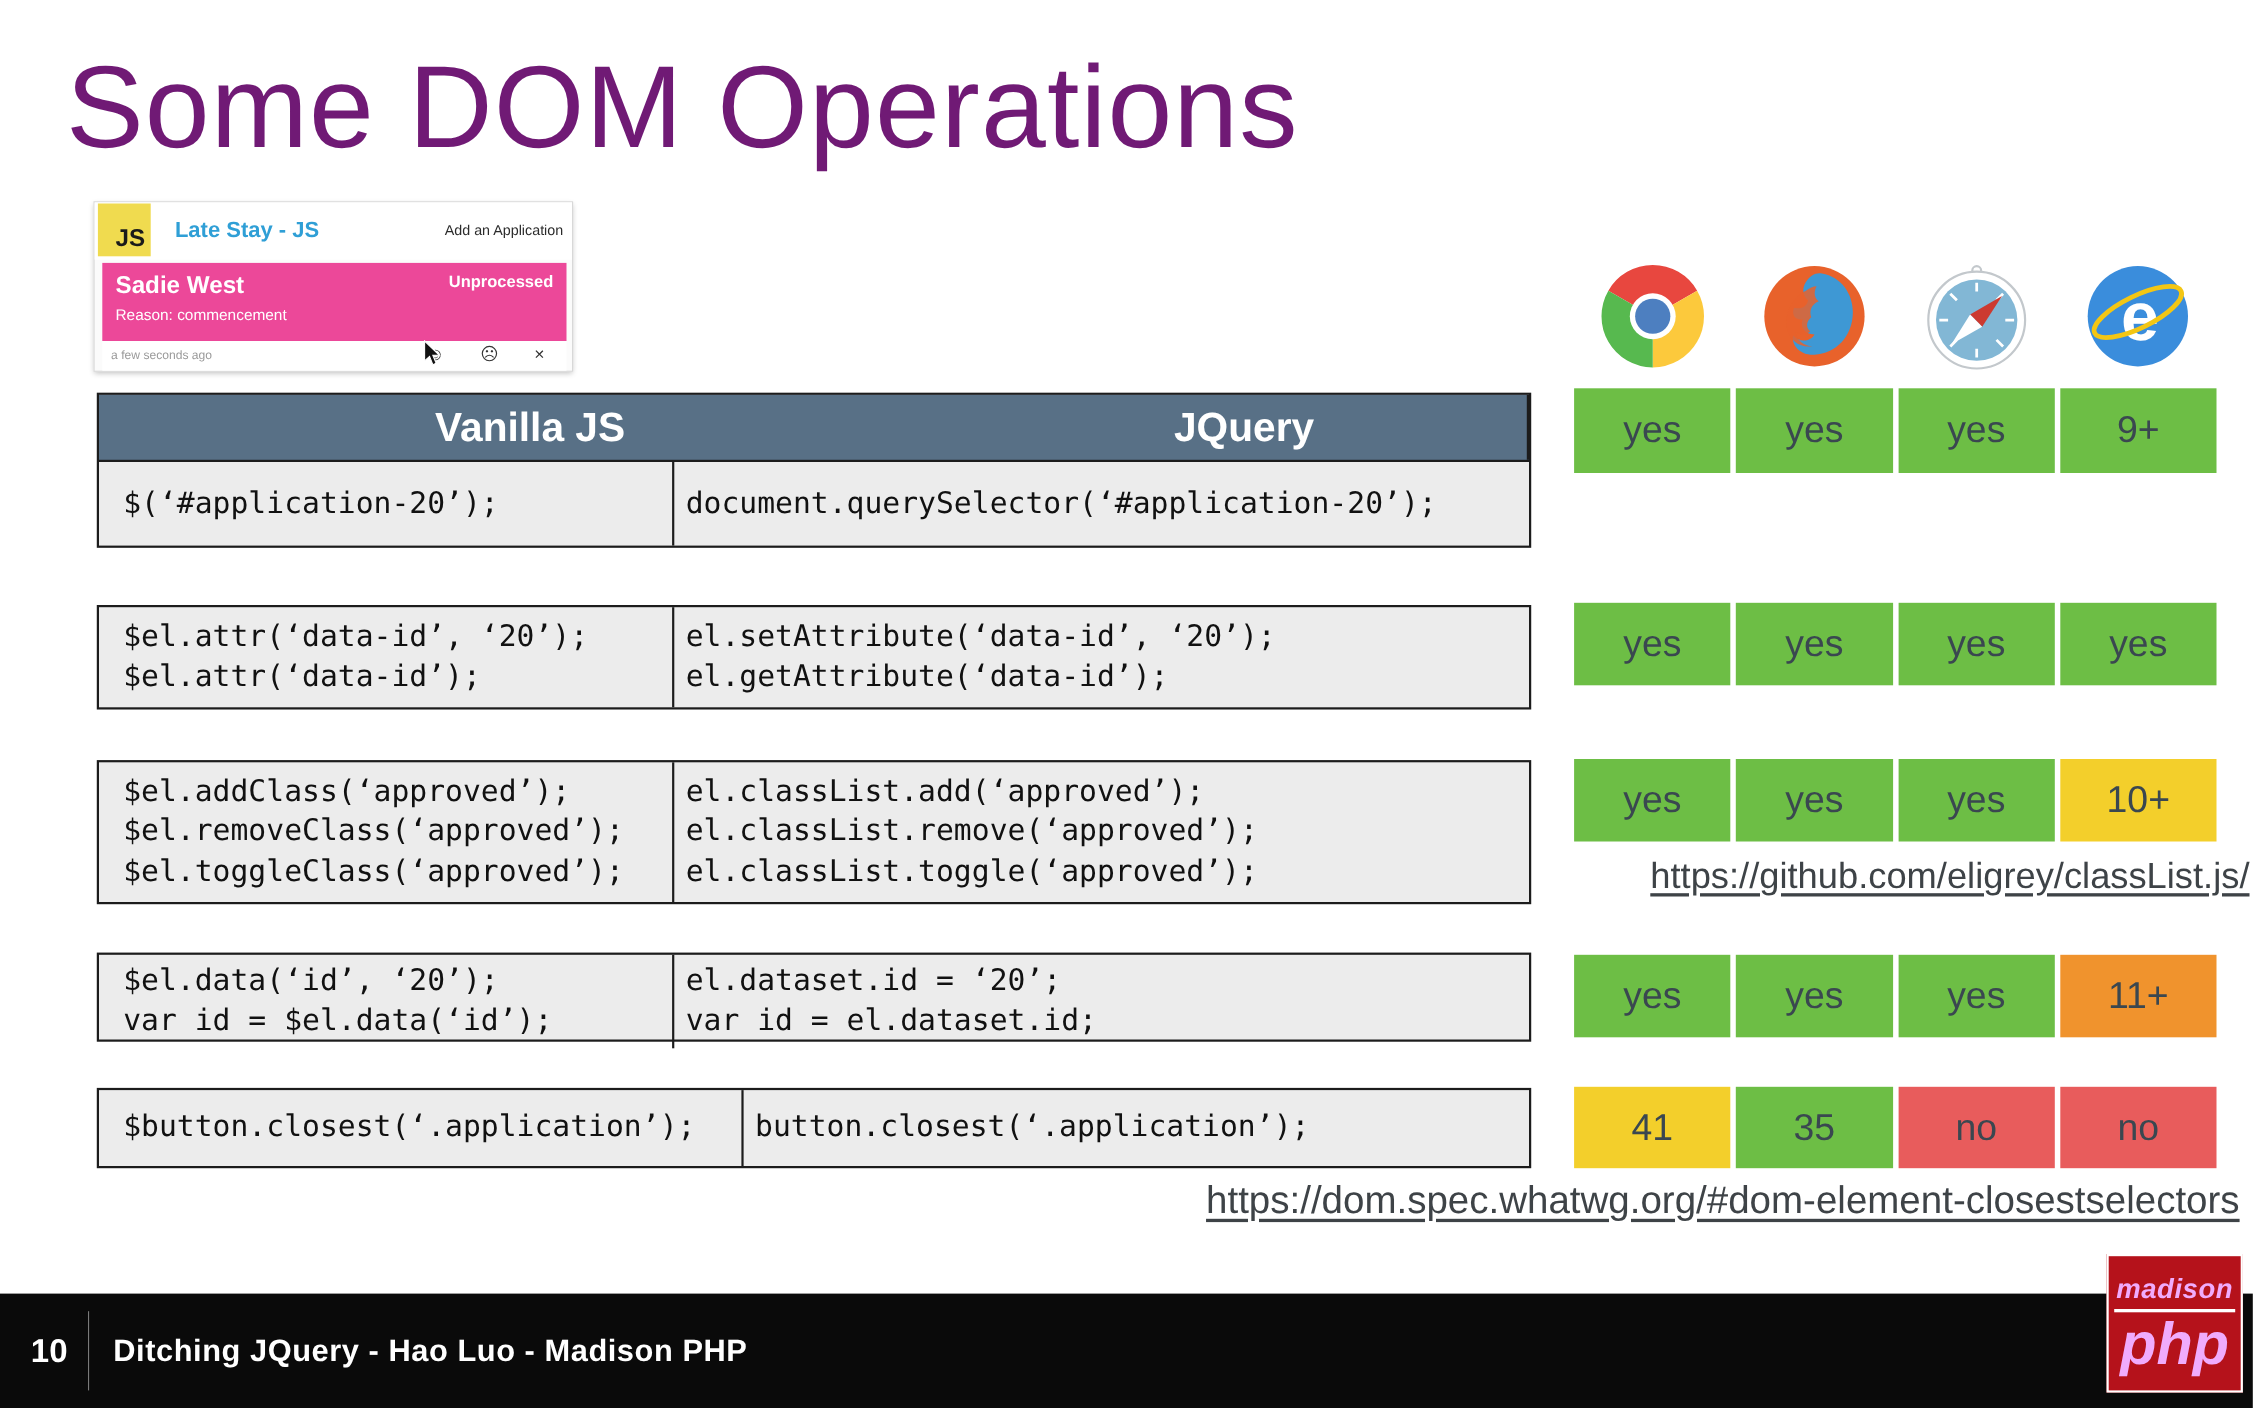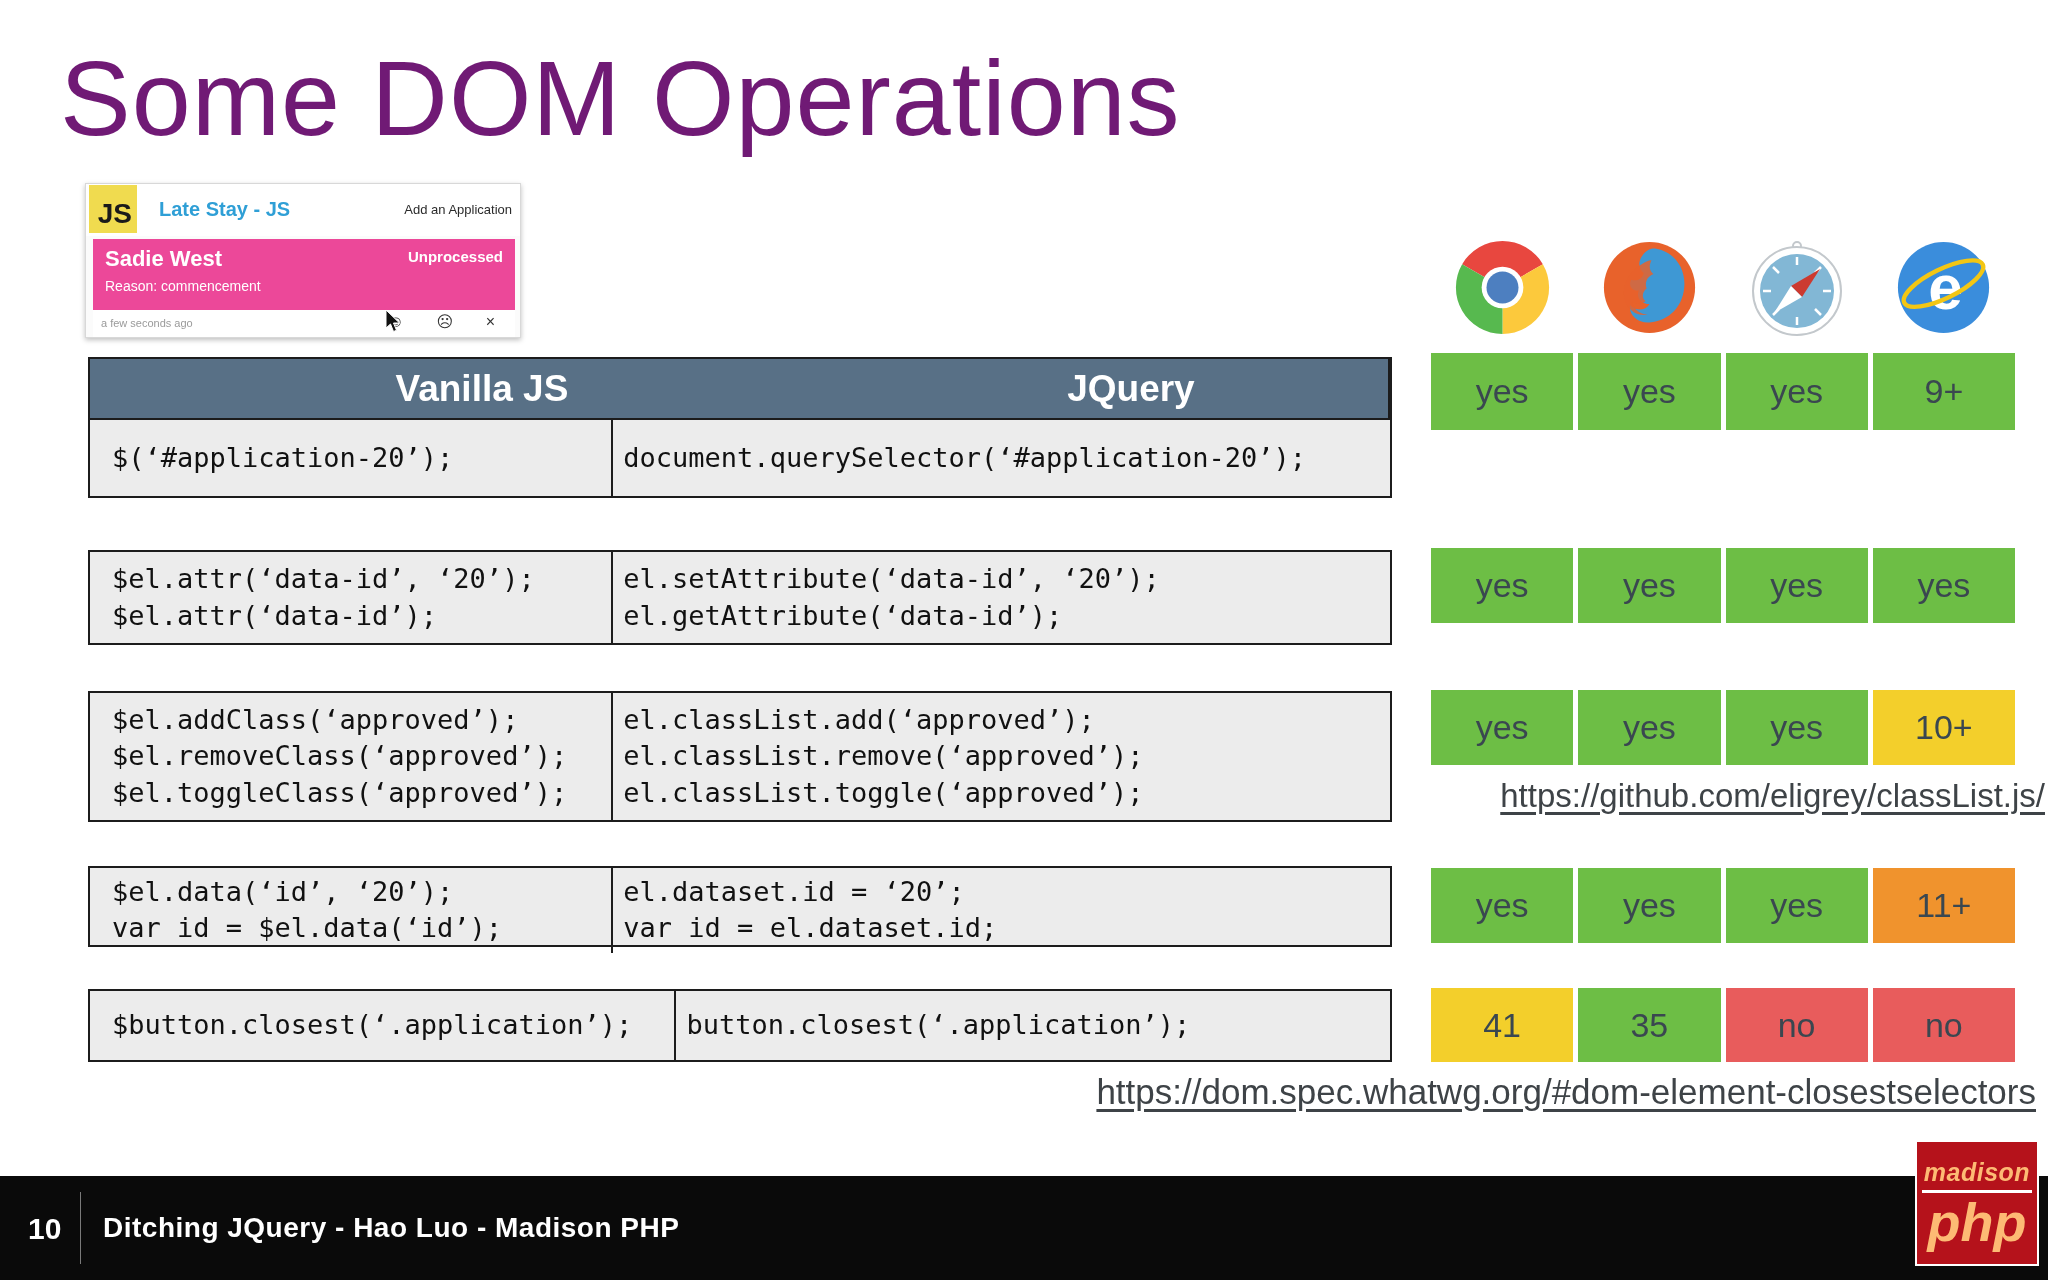--- a/index.html
+++ b/index.html
@@ -18,21 +18,21 @@
   
   #app-preview {
     left:85px; top:183px; width:436px; height:155px;
     background:#fbfbfb; border:1px solid #d8d8d8;
     box-shadow:0 2px 5px rgba(0,0,0,.25);
     font-family:"Liberation Sans", sans-serif;
   }
   .ap-header { position:absolute; left:0; top:0; right:0; height:52px; background:#ffffff; }
   .ap-logo {
     position:absolute; left:3px; top:1px; width:48px; height:48px; background:#F0DB4F;
-    color:#1a1a1a; font-weight:bold; font-size:28px;
+    color:#1a1a1a; font-weight:bold; font-size:22px;
     display:flex; align-items:flex-end; justify-content:flex-end; padding:3px 5px;
   }
   .ap-title { position:absolute; left:73px; top:14px; font-size:20px; font-weight:bold; color:#2F9FD6; }
   .ap-add { position:absolute; right:8px; top:18px; font-size:13px; color:#2b2b2b; }
   .ap-card {
     position:absolute; left:7px; top:55px; width:422px; height:71px;
     background:#ec4899; color:#fff; padding:7px 12px;
   }
   .ap-name { font-size:22px; font-weight:bold; }
   .ap-status { position:absolute; right:12px; top:9px; font-size:15px; font-weight:bold; }
@@ -84,21 +84,21 @@
   #footer-bar { left:0; top:1176px; width:2048px; height:104px; background:#0A0A0A; }
   #footer-page { position:absolute; left:28px; top:36px; color:#fff; font-size:30px; font-weight:bold; }
   #footer-divider { position:absolute; left:80px; top:16px; width:1px; height:72px; background:#7a7a7a; }
   #footer-title { position:absolute; left:103px; top:36px; color:#fff; font-size:28px; font-weight:bold; letter-spacing:.5px; }
 
   
   #madison-logo {
     left:1915px; top:1140px; width:124px; height:126px;
     background:#B5121B; border:2px solid #fff;
     display:flex; flex-direction:column; align-items:center; justify-content:center;
-    color:#fdba74; font-style:italic;
+    color:#f0abfc; font-style:italic;
   }
   #madison-word { font-size:25px; font-weight:bold; border-bottom:3px solid #fff; padding:0 2px 3px 2px; letter-spacing:.5px; }
   #madison-php { font-size:54px; font-weight:bold; line-height:1; margin-top:2px; }
 </style>
 </head>
 <body>
 
 <div class="abs" id="page-title">Some DOM Operations</div>
 
 <div class="abs" id="app-preview">

